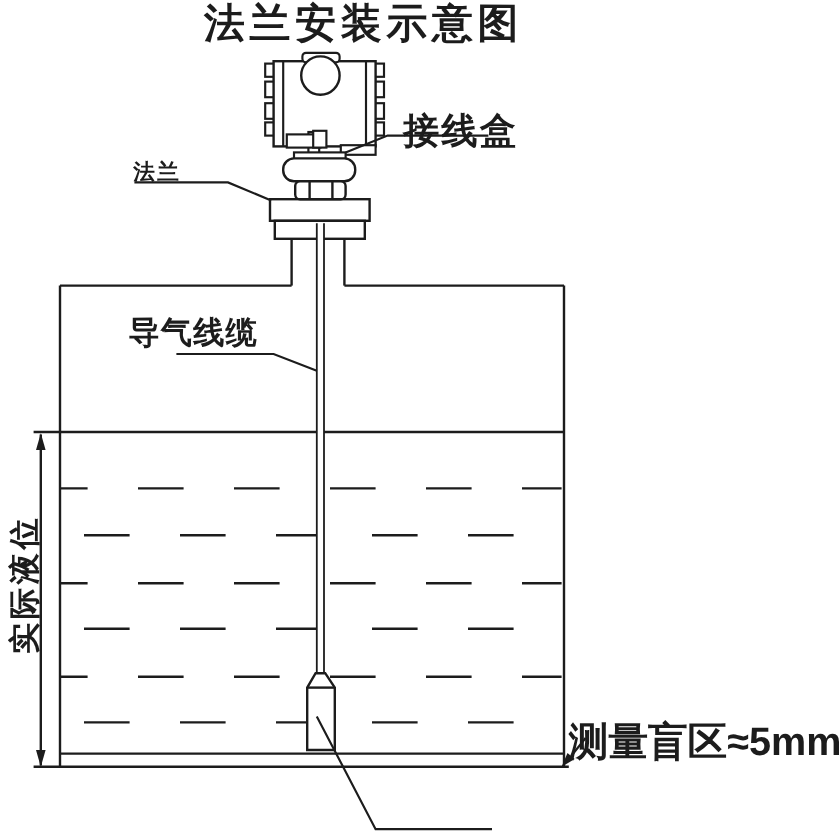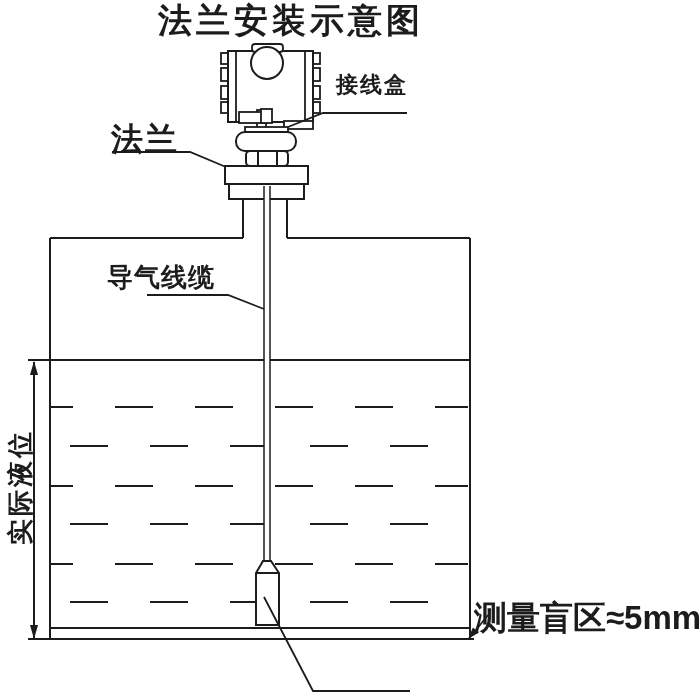--- a/index.html
+++ b/index.html
@@ -13,27 +13,27 @@
   }
   .canvas svg{position:absolute;left:0;top:0;}
   .lbl{
     position:absolute;
     white-space:nowrap;
     font-weight:600;
     color:#1c1c1c;
     line-height:1.1;
   }
   .title{
-    left:158px;top:2px;
+    left:170px;top:2px;
     font-size:34px;
     letter-spacing:4px;
     font-family:Liberation Serif, serif;
   }
-  .lbl-junction{left:336px;top:73px;font-size:22px;letter-spacing:2px;}
-  .lbl-flange{left:111px;top:122px;font-size:32px;letter-spacing:2px;}
+  .lbl-junction{left:336px;top:93px;font-size:30px;letter-spacing:2px;}
+  .lbl-flange{left:111px;top:134px;font-size:18px;letter-spacing:2px;}
   .lbl-aircable{left:107px;top:263px;font-size:26px;letter-spacing:1px;text-align:right;}
   .lbl-blindzone{left:474px;top:600px;font-size:33px;}
   .lbl-transmitter{left:316px;top:657px;font-size:27px;letter-spacing:2px;}
   .lbl-level{
     left:-49px;top:472px;
     width:140px;height:30px;
     font-size:26px;letter-spacing:3px;
     text-align:center;
     transform:rotate(-90deg);
   }

